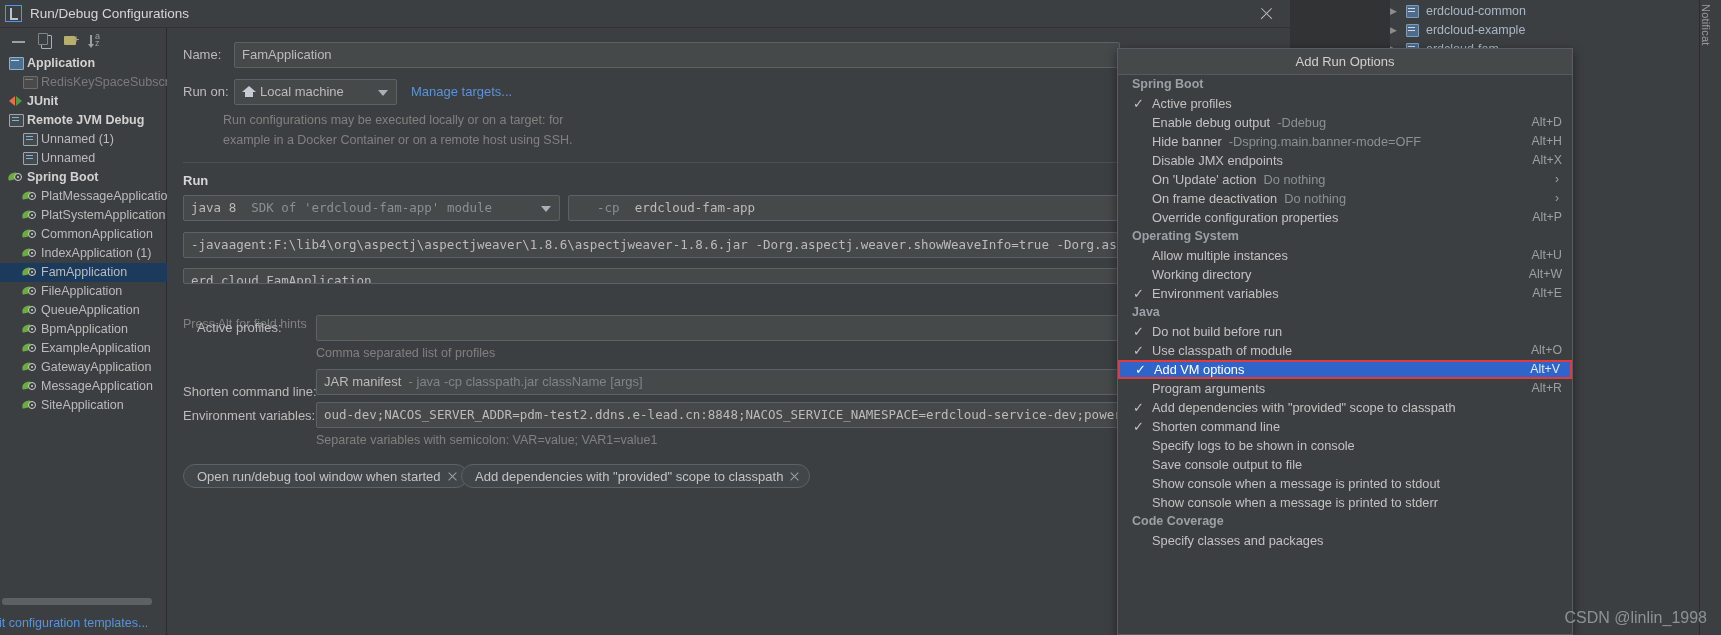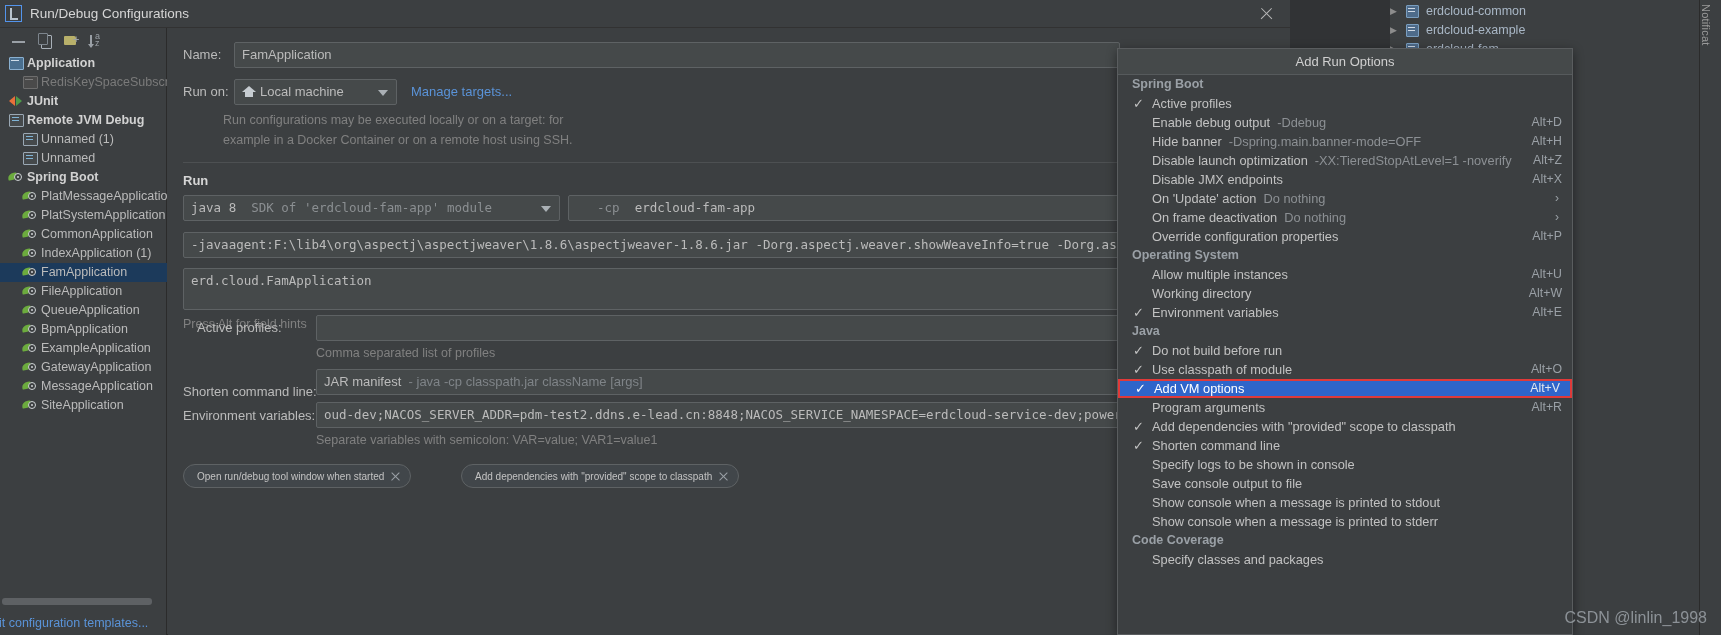--- a/index.html
+++ b/index.html
@@ -281,21 +281,21 @@
   .link {
     position: absolute; font-size: 13px; color: #5a93d8; cursor: default;
     white-space: nowrap;
   }
   .dimtxt { color: #7f8488; }
   .monodim { font-family: "DejaVu Sans Mono", monospace; color: #8b8f92; }
 
   .chip {
     position: absolute; height: 24px; line-height: 23px;
     border: 1px solid #5e6264; border-radius: 13px;
-    background: #41464a; color: #c3c3c3; font-size: 10px;
+    background: #41464a; color: #c3c3c3; font-size: 13px;
     padding: 0 26px 0 13px; white-space: nowrap; cursor: default;
   }
   .chip .x {
     position: absolute; right: 9px; top: 6px; width: 11px; height: 11px;
   }
   .chip .x:before, .chip .x:after {
     content: ""; position: absolute; left: 0; top: 5px;
     width: 11px; height: 1.2px; background: #9aa0a6;
   }
   .chip .x:before { transform: rotate(45deg); }
@@ -453,21 +453,21 @@
         <span class="monodim">&nbsp;</span><span class="monodim">SDK of 'erdcloud-fam-app' module</span>
         <span class="caret"></span>
       </div>
       <div class="tfield mono" style="left:400px; top:167px; width:720px; height:26px;padding-left:28px;">
         <span class="monodim">-cp</span>
         <span>&nbsp;</span><span>erdcloud-fam-app</span>
       </div>
 
       <div class="tfield mono" style="left:15px; top:204px; width:1105px; height:26px;">-javaagent:F:\lib4\org\aspectj\aspectjweaver\1.8.6\aspectjweaver-1.8.6.jar -Dorg.aspectj.weaver.showWeaveInfo=true -Dorg.aspectj.weaver.verbose=tr</div>
 
-      <div class="tfield mono" style="left:15px; top:240px; width:1105px; height:42px;">erd.cloud.FamApplication</div>
+      <div class="tfield mono" style="left:15px; top:240px; width:1105px; height:16px;">erd.cloud.FamApplication</div>
 
       <div class="fhint" style="left:15px; top:289px;">Press Alt for field hints</div>
 
       <div class="flabel" style="left:29px; top:292px;">Active profiles:</div>
       <div class="tfield empty" style="left:148px; top:287px; width:972px; height:26px;"></div>
       <div class="fhint" style="left:148px; top:318px;">Comma separated list of profiles</div>
 
       <div class="flabel" style="left:15px; top:356px;">Shorten command line:</div>
       <div class="combo" style="left:148px; top:341px; width:972px; height:26px;">
         <span>JAR manifest</span>
@@ -490,21 +490,20 @@
     </div>
   </div>
 
   <div class="popup">
     <div class="popup-title">Add Run Options</div>
     <div class="popup-list" id="popup-list">
         <div class="sect">Spring Boot</div>
         <div class="opt"><span class="chk">✓</span><span>Active profiles</span></div>
         <div class="opt"><span class="chk"></span><span>Enable debug output</span><span class="sub">-Ddebug</span><span class="sk">Alt+D</span></div>
         <div class="opt"><span class="chk"></span><span>Hide banner</span><span class="sub">-Dspring.main.banner-mode=OFF</span><span class="sk">Alt+H</span></div>
-        <div class="opt"><span class="chk"></span><span>Disable launch optimization</span><span class="sub">-XX:TieredStopAtLevel=1 -noverify</span><span class="sk">Alt+Z</span></div>
         <div class="opt"><span class="chk"></span><span>Disable JMX endpoints</span><span class="sk">Alt+X</span></div>
         <div class="opt"><span class="chk"></span><span>On 'Update' action</span><span class="sub">Do nothing</span><span class="arrow">›</span></div>
         <div class="opt"><span class="chk"></span><span>On frame deactivation</span><span class="sub">Do nothing</span><span class="arrow">›</span></div>
         <div class="opt"><span class="chk"></span><span>Override configuration properties</span><span class="sk">Alt+P</span></div>
         <div class="sect">Operating System</div>
         <div class="opt"><span class="chk"></span><span>Allow multiple instances</span><span class="sk">Alt+U</span></div>
         <div class="opt"><span class="chk"></span><span>Working directory</span><span class="sk">Alt+W</span></div>
         <div class="opt"><span class="chk">✓</span><span>Environment variables</span><span class="sk">Alt+E</span></div>
         <div class="sect">Java</div>
         <div class="opt"><span class="chk">✓</span><span>Do not build before run</span></div>

